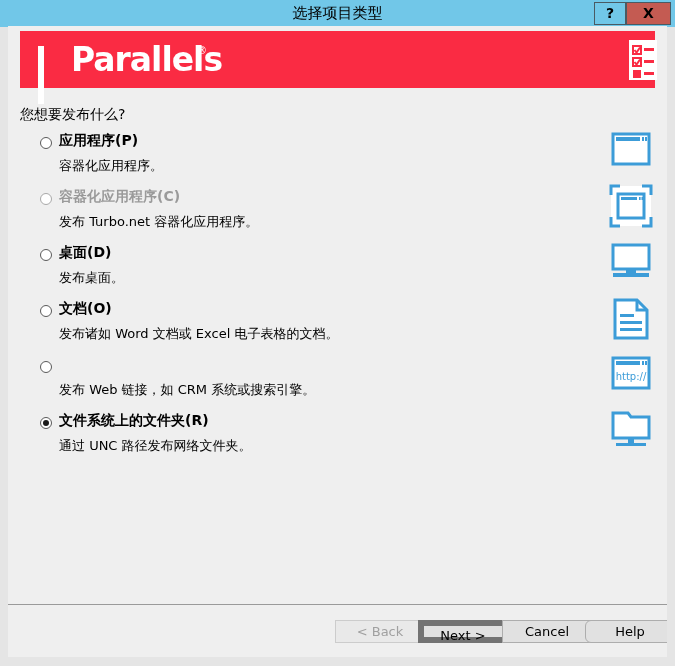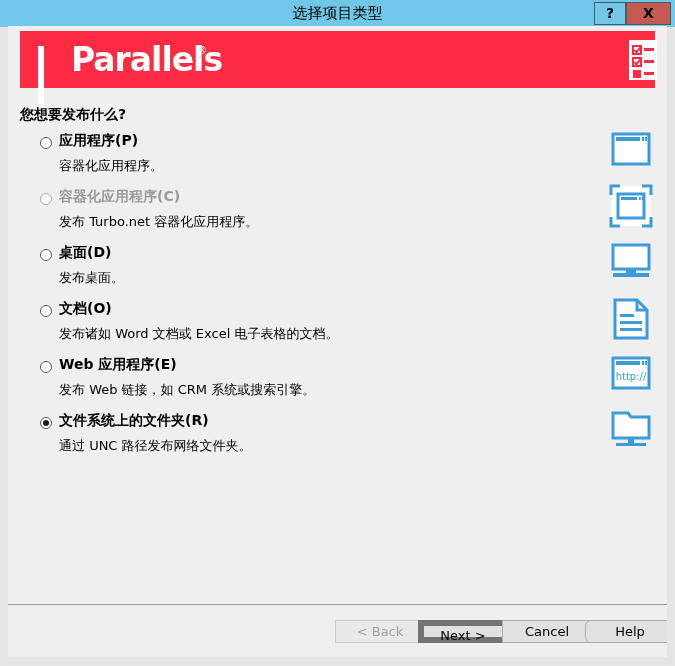--- a/index.html
+++ b/index.html
@@ -127,21 +127,20 @@
     height: 40px;
   }
   
   #question {
     position: absolute;
     left: 12px;
     top: 80px;
     font-size: 14px;
     color: #000000;
     font-family: "DejaVu Sans", "Liberation Sans", sans-serif;
-    font-weight: bold;
   }
   
   #options {
     position: absolute;
     left: 0;
     top: 106px;
     width: 659px;
   }
   .option {
     position: relative;
@@ -344,21 +343,20 @@
             <path d="M33 4 L33 14 L43 14" fill="none" stroke="#3c9cd8" stroke-width="3"></path>
             <rect x="16" y="18" width="14" height="3" fill="#3c9cd8"></rect>
             <rect x="16" y="25" width="22" height="3" fill="#3c9cd8"></rect>
             <rect x="16" y="32" width="22" height="3" fill="#3c9cd8"></rect>
           </svg>
         </span>
       </div>
 
       <div class="option">
         <span class="radio"></span>
-        <span class="opt-label">Web 应用程序(E)</span>
         <span class="opt-desc">发布 Web 链接，如 CRM 系统或搜索引擎。</span>
         <span class="opt-icon">
           <svg width="52" height="48" viewBox="0 0 52 48">
             <rect x="9" y="6" width="36" height="30" fill="#ffffff" stroke="#3c9cd8" stroke-width="3"></rect>
             <rect x="12" y="9" width="24" height="4" fill="#3c9cd8"></rect>
             <rect x="38" y="9" width="2" height="4" fill="#3c9cd8"></rect>
             <rect x="41" y="9" width="2" height="4" fill="#3c9cd8"></rect>
             <text x="27" y="28" font-family="DejaVu Sans, Liberation Sans, sans-serif" font-size="10" fill="#3c9cd8" text-anchor="middle">http://</text>
           </svg>
         </span>

